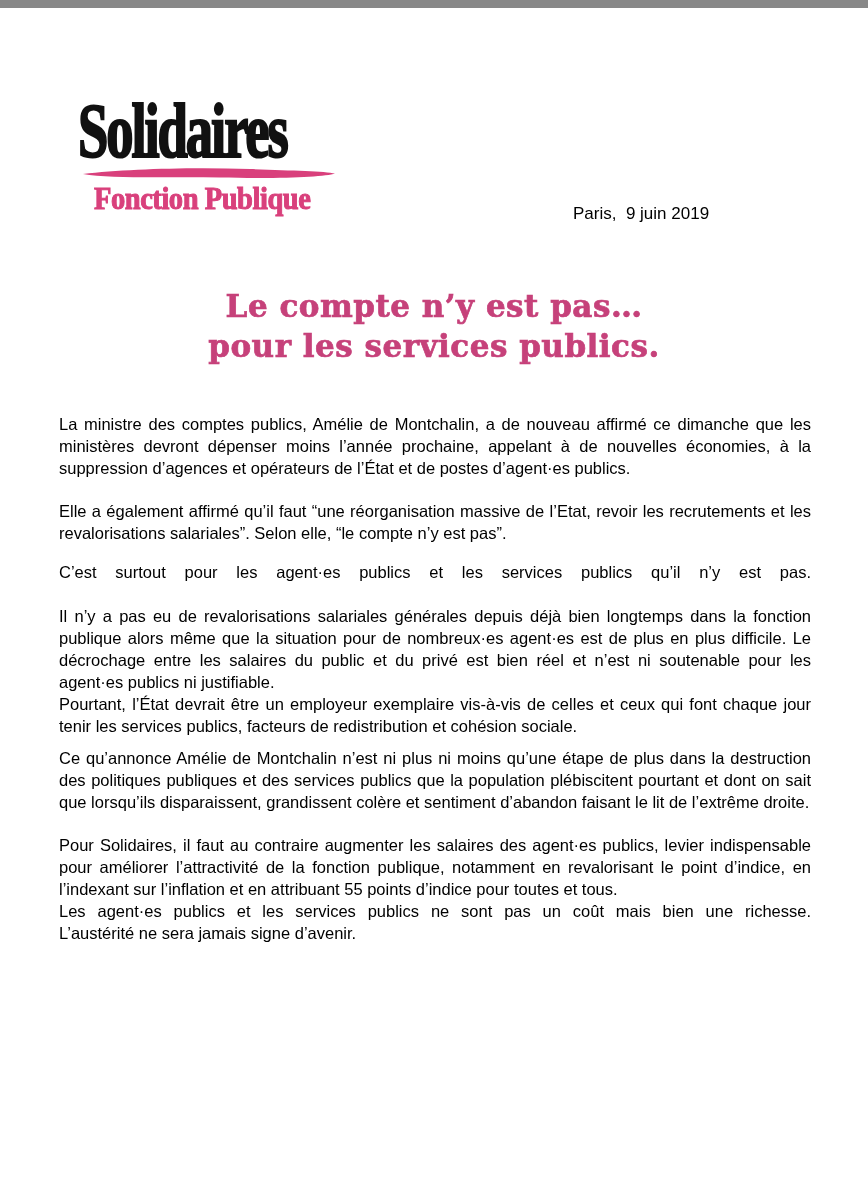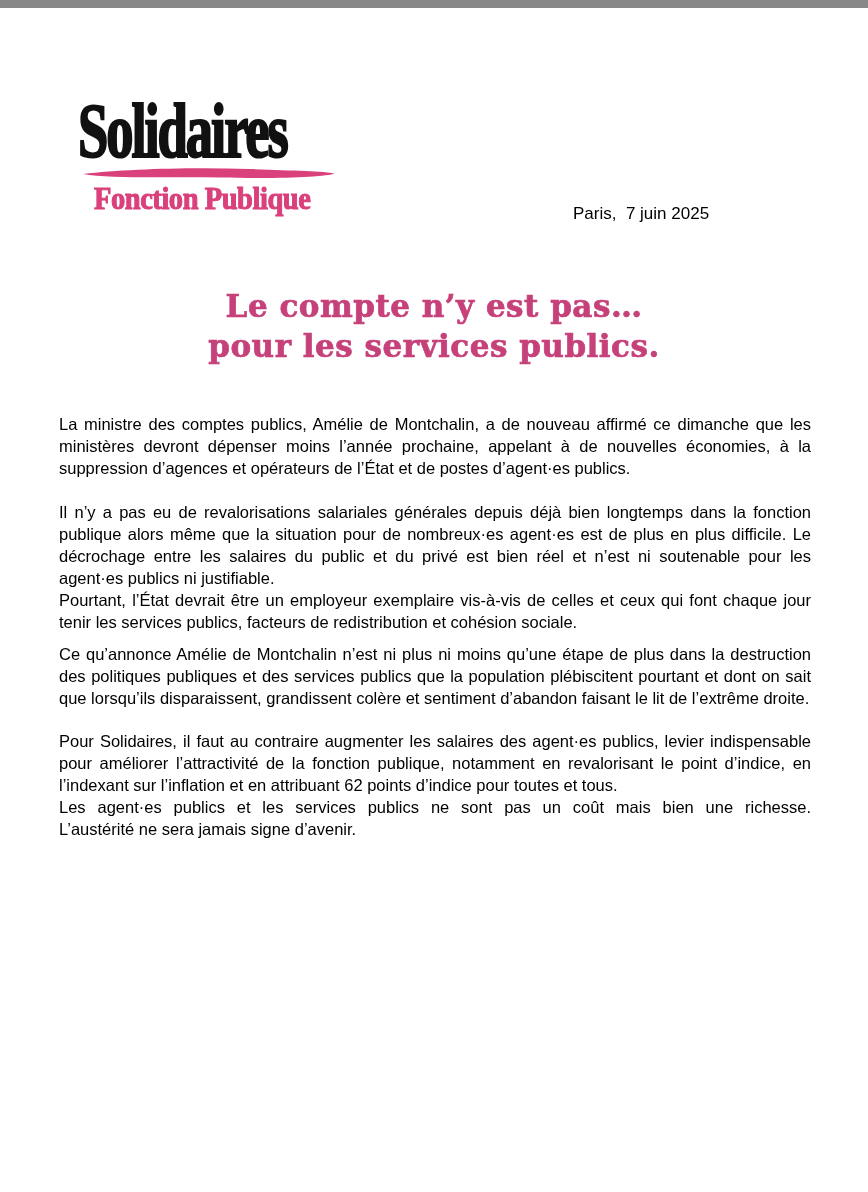--- a/index.html
+++ b/index.html
@@ -105,32 +105,34 @@
 <div class="page">
 
   <div class="logo">
     <span class="logo-primary">Solidaires</span>
     <svg class="logo-underline" width="258" height="15" viewBox="0 0 258 15" aria-hidden="true">
       <path d="M3 8 C 45 3, 110 1, 170 3 C 210 4.5, 245 5, 255 7.5 C 245 11, 200 13, 140 11.5 C 90 10.5, 30 13, 3 8 Z" fill="#d9407c"></path>
     </svg>
     <span class="logo-secondary">Fonction Publique</span>
   </div>
 
-  <div class="dateline">Paris,  7 juin 2025</div>
+  <div class="dateline">Paris,  9 juin 2019</div>
 
   <div class="doc-title">
     <div>Le compte n’y est pas…</div>
     <div>pour les services publics.</div>
   </div>
 
   <div class="body-text">
     <p>La ministre des comptes publics, Amélie de Montchalin, a de nouveau affirmé ce dimanche que les ministères devront dépenser moins l’année prochaine, appelant à de nouvelles économies, à la suppression d’agences et opérateurs de l’État et de postes d’agent·es publics.</p>
+    <p class="gap-full">Elle a également affirmé qu’il faut “une réorganisation massive de l’Etat, revoir les recrutements et les revalorisations salariales”. Selon elle, “le compte n’y est pas”.</p>
+    <p class="gap-med stretch">C’est surtout pour les agent·es publics et les services publics qu’il n’y est pas.</p>
     <p class="gap-big">Il n’y a pas eu de revalorisations salariales générales depuis déjà bien longtemps dans la fonction publique alors même que la situation pour de nombreux·es agent·es est de plus en plus difficile. Le décrochage entre les salaires du public et du privé est bien réel et n’est ni soutenable pour les agent·es publics ni justifiable.</p>
     <p>Pourtant, l’État devrait être un employeur exemplaire vis-à-vis de celles et ceux qui font chaque jour tenir les services publics, facteurs de redistribution et cohésion sociale.</p>
     <p class="gap-small">Ce qu’annonce Amélie de Montchalin n’est ni plus ni moins qu’une étape de plus dans la destruction des politiques publiques et des services publics que la population plébiscitent pourtant et dont on sait que lorsqu’ils disparaissent, grandissent colère et sentiment d’abandon faisant le lit de l’extrême droite.</p>
-    <p class="gap-full">Pour Solidaires, il faut au contraire augmenter les salaires des agent·es publics, levier indispensable pour améliorer l’attractivité de la fonction publique, notamment en revalorisant le point d’indice, en l’indexant sur l’inflation et en attribuant 62 points d’indice pour toutes et tous.</p>
+    <p class="gap-full">Pour Solidaires, il faut au contraire augmenter les salaires des agent·es publics, levier indispensable pour améliorer l’attractivité de la fonction publique, notamment en revalorisant le point d’indice, en l’indexant sur l’inflation et en attribuant 55 points d’indice pour toutes et tous.</p>
     <p class="stretch">Les agent·es publics et les services publics ne sont pas un coût mais bien une richesse.</p>
     <p>L’austérité ne sera jamais signe d’avenir.</p>
   </div>
 
   <div class="footer-bar"></div>
 
 </div>
 
 </body></html>

